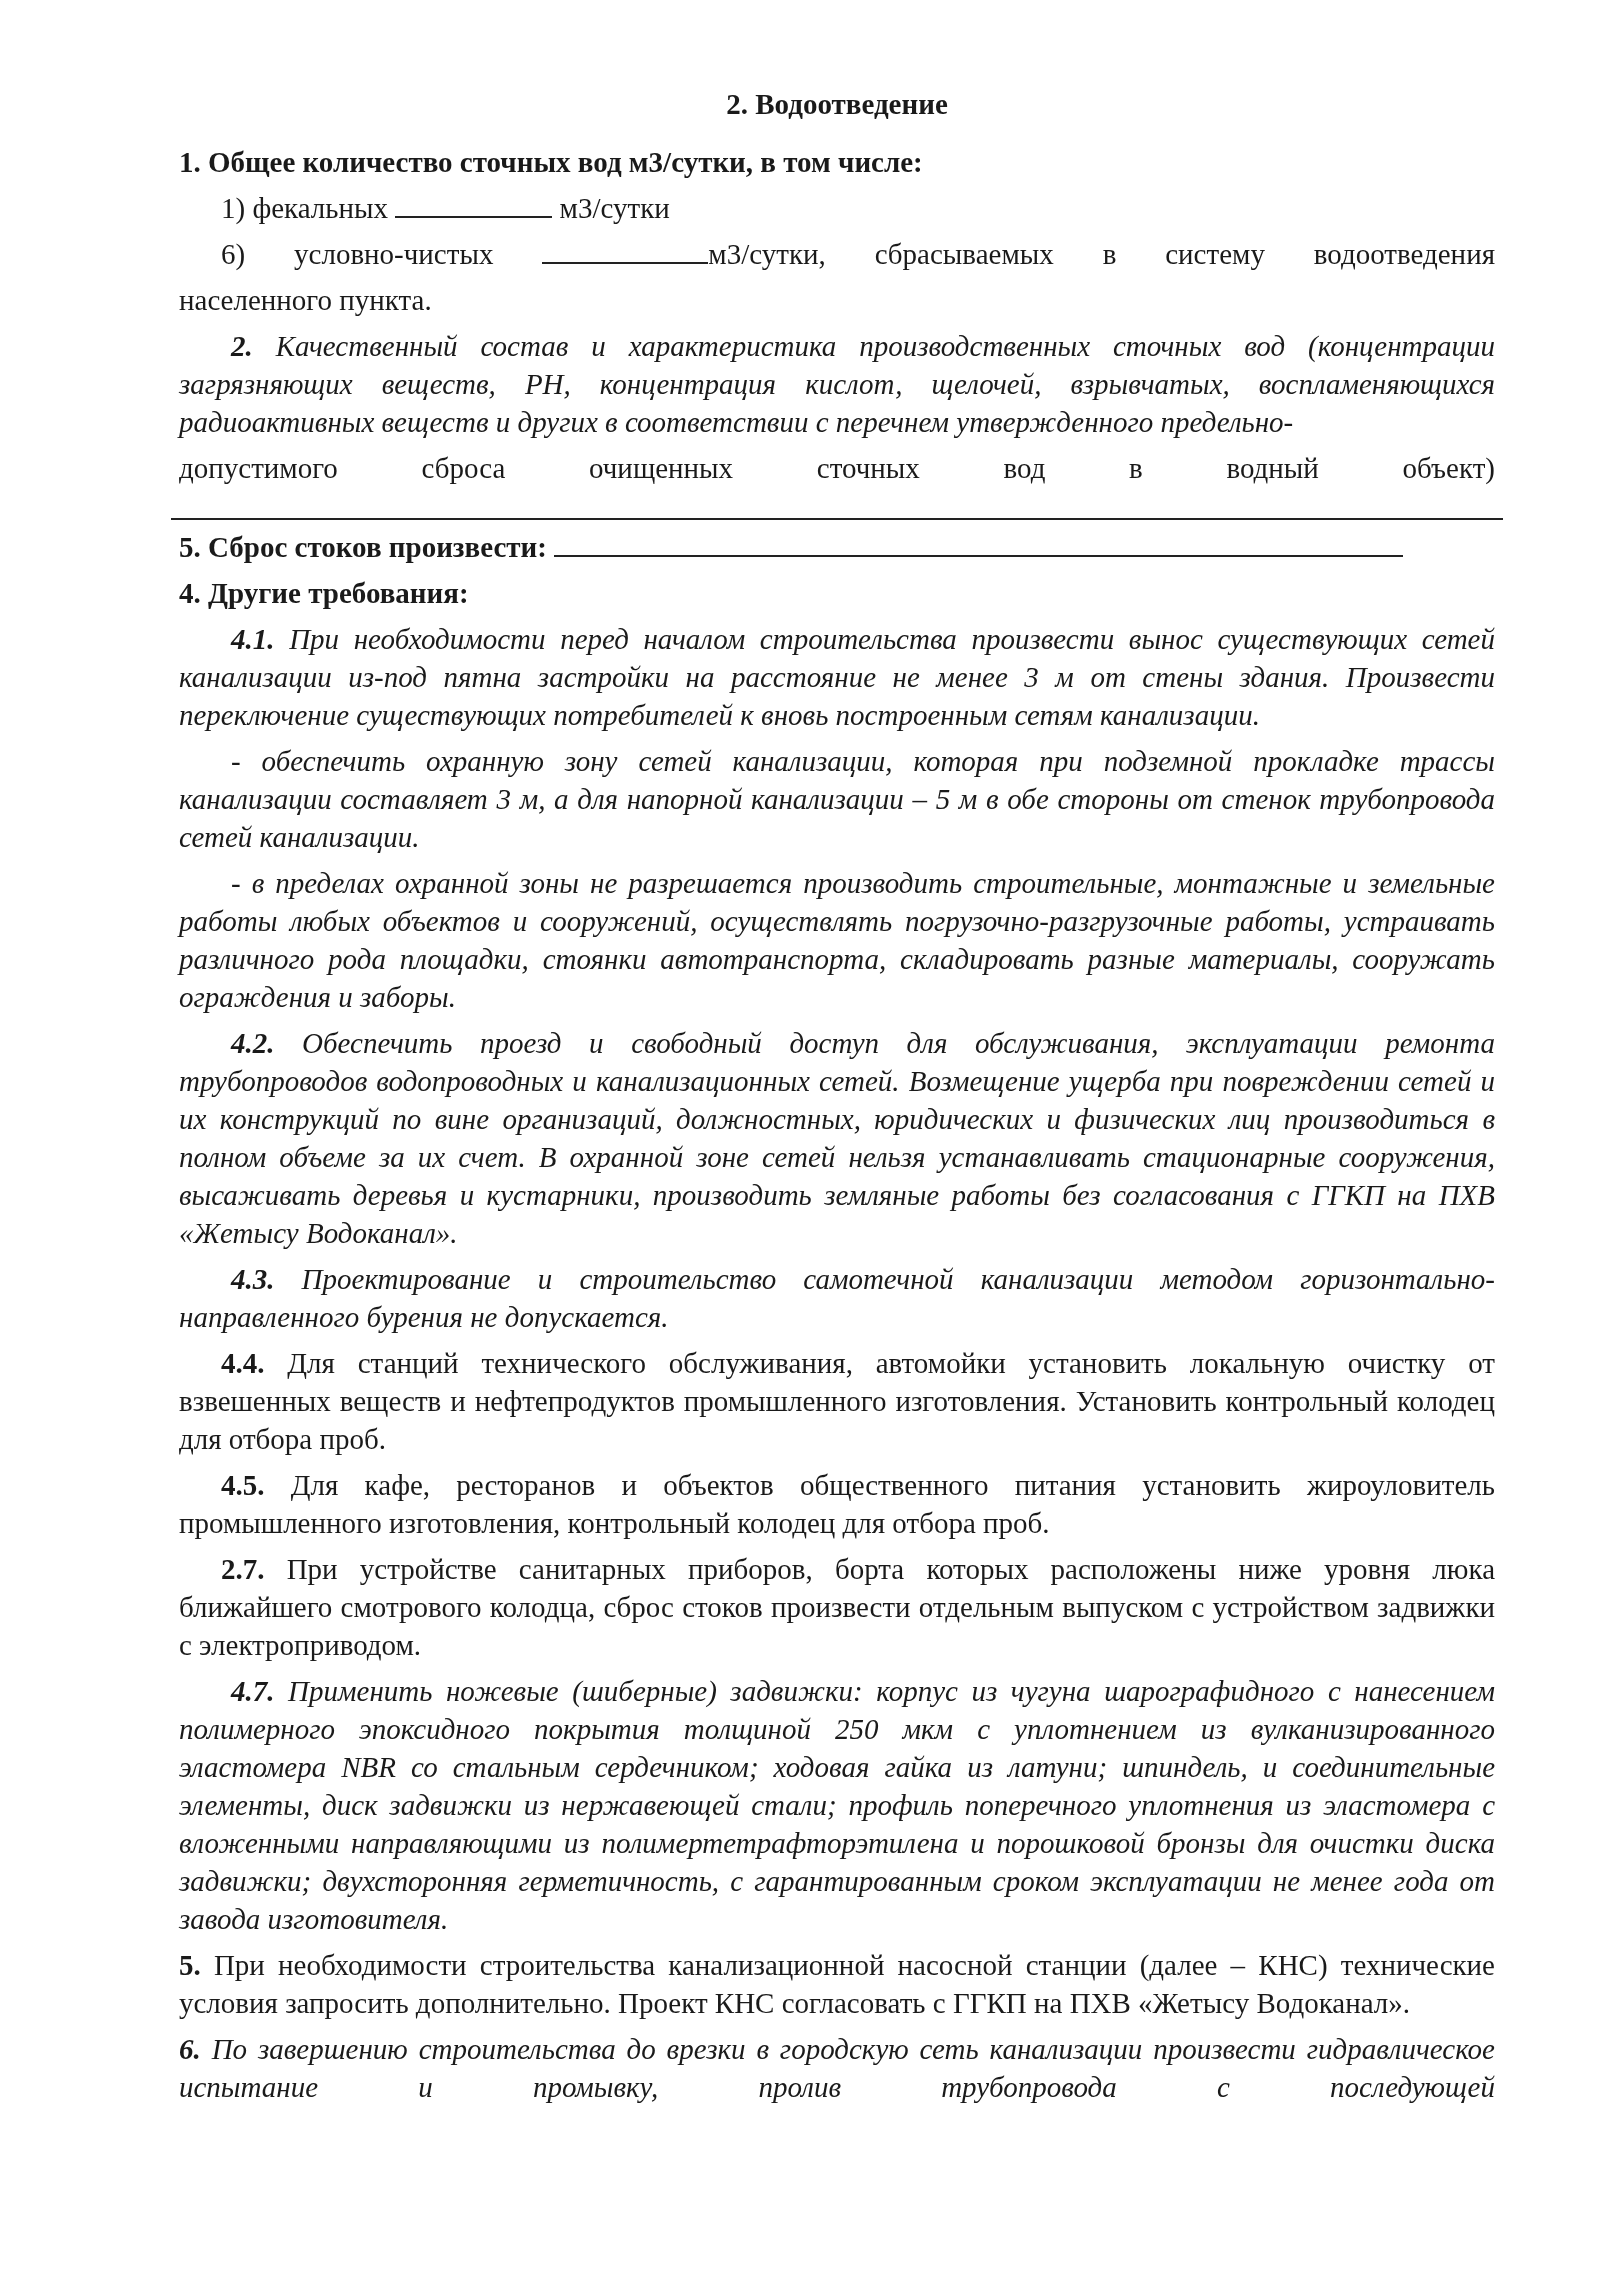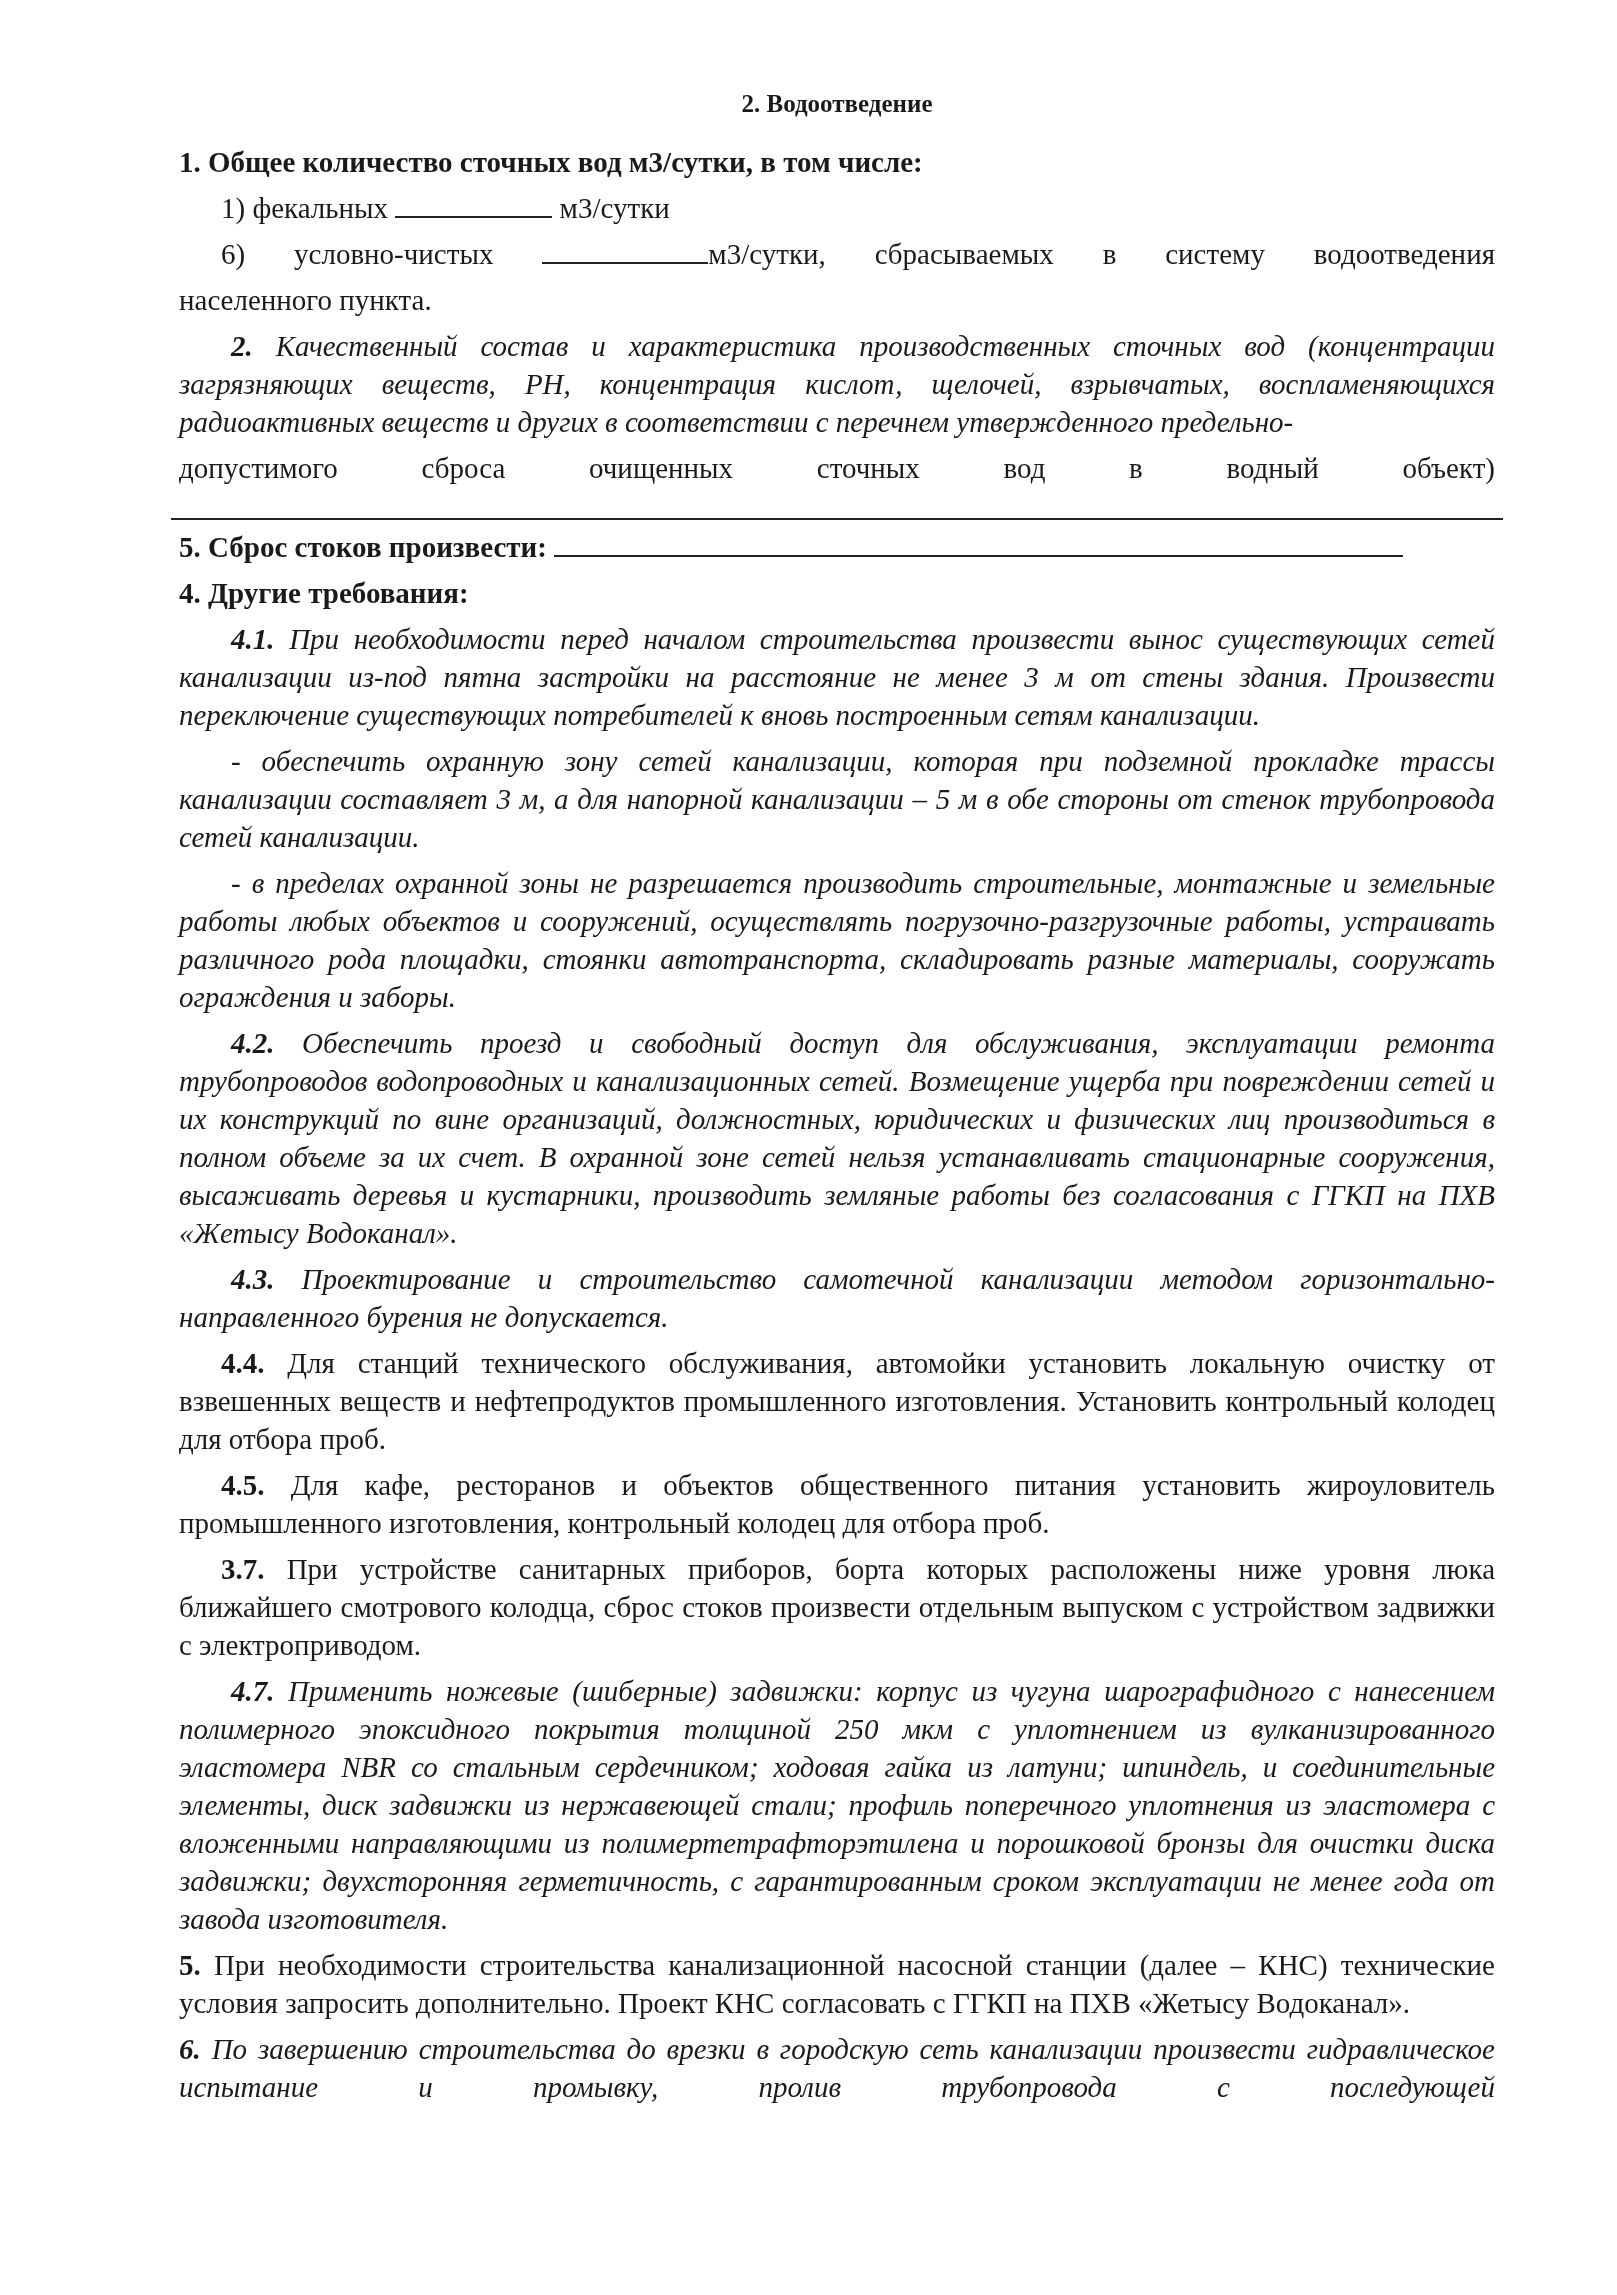--- a/index.html
+++ b/index.html
@@ -2,21 +2,21 @@
 <html style="font-size:10.4px"><head>
 <meta charset="utf-8">
 <style>
   html, body { margin: 0; padding: 0; background: #ffffff; }
   body { width: 1617px; height: 2295px; position: relative; overflow: hidden; }
   .page {
     position: absolute; left: 171px; top: 85px; width: 1332px;
     font-family: "Liberation Serif", "DejaVu Serif", serif;
     font-size: 29px; line-height: 38px; color: #1a1a1a;
   }
-  .title { text-align: center; font-weight: bold; margin: 0 0 19.6px 0; font-size: 25px; }
+  .title { text-align: center; font-weight: bold; margin: 0 0 19.6px 0; font-size: 29px; }
   p { margin: 8px; text-align: justify; text-align-last: left; }
   .b { font-weight: bold; }
   .ind1 { text-indent: 42px; }
   .ind2 { text-indent: 52px; font-style: italic; }
   .sub { padding-left: 42px; }
   .blank { display: inline-block; border-bottom: 2px solid #222; height: 26px; vertical-align: baseline; }
   .spread { text-align: justify; text-align-last: justify; }
   .fullrule { border-bottom: 2px solid #222; height: 23.5px; margin: 0 0 3.9px 0; }
   .h { font-weight: bold; }
 </style>
@@ -49,20 +49,20 @@
   </p>
 
   <p class="h">4. Другие требования:</p>
   <p class="ind2"><span class="b">4.1.</span><span> При необходимости перед началом строительства произвести вынос существующих сетей канализации из-под пятна застройки на расстояние не менее 3 м от стены здания. Произвести переключение существующих потребителей к вновь построенным сетям канализации.</span></p>
   <p class="ind2">- обеспечить охранную зону сетей канализации, которая при подземной прокладке трассы канализации составляет 3 м, а для напорной канализации – 5 м в обе стороны от стенок трубопровода сетей канализации.</p>
   <p class="ind2"> - в пределах охранной зоны не разрешается производить строительные, монтажные и земельные работы любых объектов и сооружений, осуществлять погрузочно-разгрузочные работы, устраивать различного рода площадки, стоянки автотранспорта, складировать разные материалы, сооружать ограждения и заборы.</p>
   <p class="ind2"><span class="b">4.2.</span><span> Обеспечить проезд и свободный доступ для обслуживания, эксплуатации ремонта трубопроводов водопроводных и канализационных сетей. Возмещение ущерба при повреждении сетей и их конструкций по вине организаций, должностных, юридических и физических лиц производиться в полном объеме за их счет. В охранной зоне сетей нельзя устанавливать стационарные сооружения, высаживать деревья и кустарники, производить земляные работы без согласования с ГГКП на ПХВ «Жетысу Водоканал».</span></p>
   <p class="ind2"><span class="b">4.3.</span><span> Проектирование и строительство самотечной канализации методом горизонтально-направленного бурения не допускается.</span></p>
   <p class="ind1"><span class="b">4.4.</span><span> Для станций технического обслуживания, автомойки установить локальную очистку от взвешенных веществ и нефтепродуктов промышленного изготовления. Установить контрольный колодец для отбора проб.</span></p>
   <p class="ind1"><span class="b">4.5.</span><span> Для кафе, ресторанов и объектов общественного питания установить жироуловитель промышленного изготовления, контрольный колодец для отбора проб.</span></p>
-  <p class="ind1"><span class="b">3.7.</span><span> При устройстве санитарных приборов, борта которых расположены ниже уровня люка ближайшего смотрового колодца, сброс стоков произвести отдельным выпуском с устройством задвижки с электроприводом.</span></p>
+  <p class="ind1"><span class="b">2.7.</span><span> При устройстве санитарных приборов, борта которых расположены ниже уровня люка ближайшего смотрового колодца, сброс стоков произвести отдельным выпуском с устройством задвижки с электроприводом.</span></p>
   <p class="ind2"><span class="b">4.7.</span><span> Применить ножевые (шиберные) задвижки: корпус из чугуна шарографидного с нанесением полимерного эпоксидного покрытия толщиной 250 мкм с уплотнением из вулканизированного эластомера NBR со стальным сердечником; ходовая гайка из латуни; шпиндель, и соединительные элементы, диск задвижки из нержавеющей стали; профиль поперечного уплотнения из эластомера с вложенными направляющими из полимертетрафторэтилена и порошковой бронзы для очистки диска задвижки; двухсторонняя герметичность, с гарантированным сроком эксплуатации не менее года от завода изготовителя.</span></p>
 
   <p><span class="b">5.</span><span> При необходимости строительства канализационной насосной станции (далее – КНС) технические условия запросить дополнительно. Проект КНС согласовать с ГГКП на ПХВ «Жетысу Водоканал».</span></p>
   <p class="spread" style="text-align-last: justify; font-style: italic;"><span class="b">6.</span><span> По завершению строительства до врезки в городскую сеть канализации произвести гидравлическое испытание и промывку, пролив трубопровода с последующей</span></p>
 
 </div>
 
 
 </body></html>

